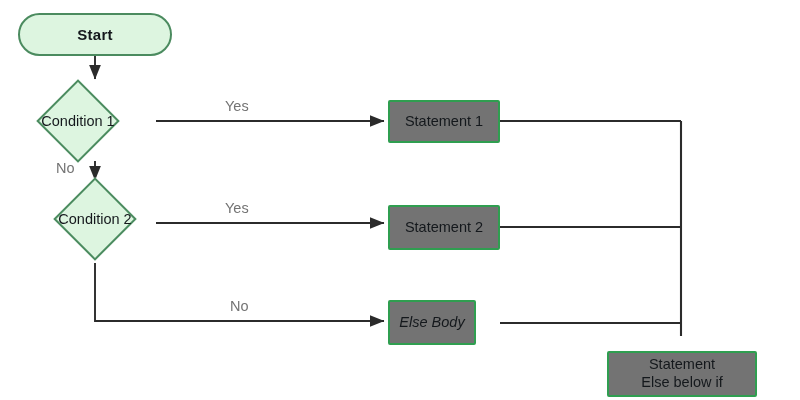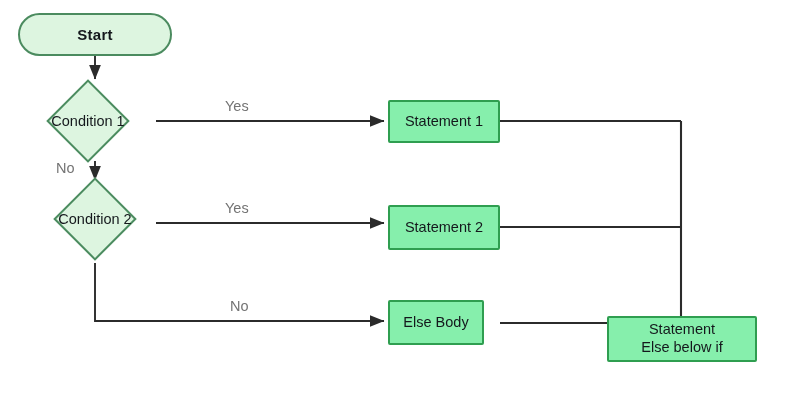--- a/index.html
+++ b/index.html
@@ -43,21 +43,21 @@
     background: #ddf5e0;
     border: 2.5px solid #4b8b5f;
     border-radius: 22px;
     font-size: 15px;
     font-weight: bold;
     letter-spacing: .3px;
   }
 
   
   .node.process {
-    background: #86efac;
+    background: #737373;
     border: 2.5px solid #2f9e50;
     border-radius: 2px;
     font-size: 14.5px;
     line-height: 1.22;
   }
 
   
   .node.decision {
     background: transparent;
     border: none;
@@ -118,43 +118,43 @@
 
     <path d="M500,323 L681,323" stroke="#2b2b2b" stroke-width="1.9" fill="none"></path>
 
     <path d="M681,121 L681,336" stroke="#2b2b2b" stroke-width="2.1" fill="none"></path>
   </svg>
 
   <div class="node terminator" style="left:18px; top:13px; width:154px; height:43px;">
     <span>Start</span>
   </div>
 
-  <div class="node decision" style="left:28px; top:82px; width:120px; height:78px;">
+  <div class="node decision" style="left:18px; top:82px; width:120px; height:78px;">
     <span class="rhombus"></span>
     <span class="dlabel">Condition 1</span>
   </div>
 
   <div class="node decision" style="left:35px; top:180px; width:120px; height:78px;">
     <span class="rhombus"></span>
     <span class="dlabel">Condition 2</span>
   </div>
 
   <div class="node process" style="left:388px; top:100px; width:112px; height:43px;">
     <span>Statement 1</span>
   </div>
 
   <div class="node process" style="left:388px; top:205px; width:112px; height:45px;">
     <span>Statement 2</span>
   </div>
 
-  <div class="node process" style="left:388px; top:300px; width:96px; height:45px;">
+  <div class="node process" style="left:388px; top:300px; width:88px; height:45px;font-style:italic;">
     <span>Else Body</span>
   </div>
 
-  <div class="node process" style="left:607px; top:316px; width:150px; height:46px; flex-direction:column;">
+  <div class="node process" style="left:607px; top:351px; width:150px; height:46px; flex-direction:column;">
     <span>Statement</span>
     <span>Else below if</span>
   </div>
 
   <div class="edge-label" style="left:225px; top:98px;">Yes</div>
 
   <div class="edge-label" style="left:56px; top:160px;">No</div>
 
   <div class="edge-label" style="left:225px; top:200px;">Yes</div>
 

